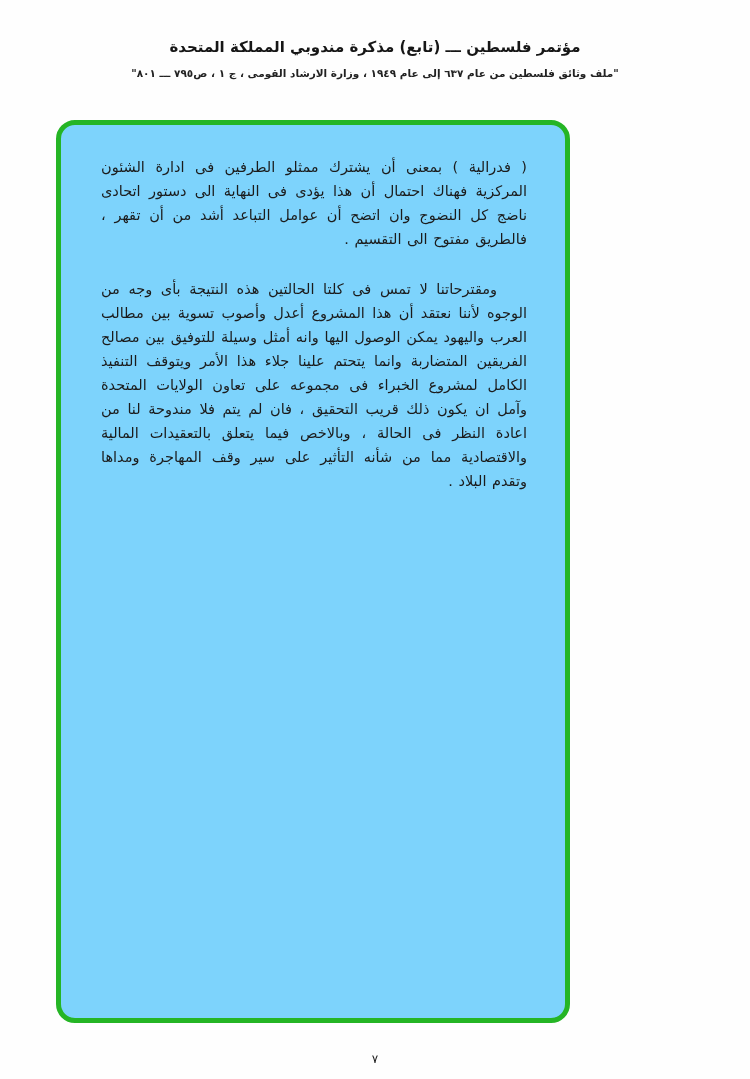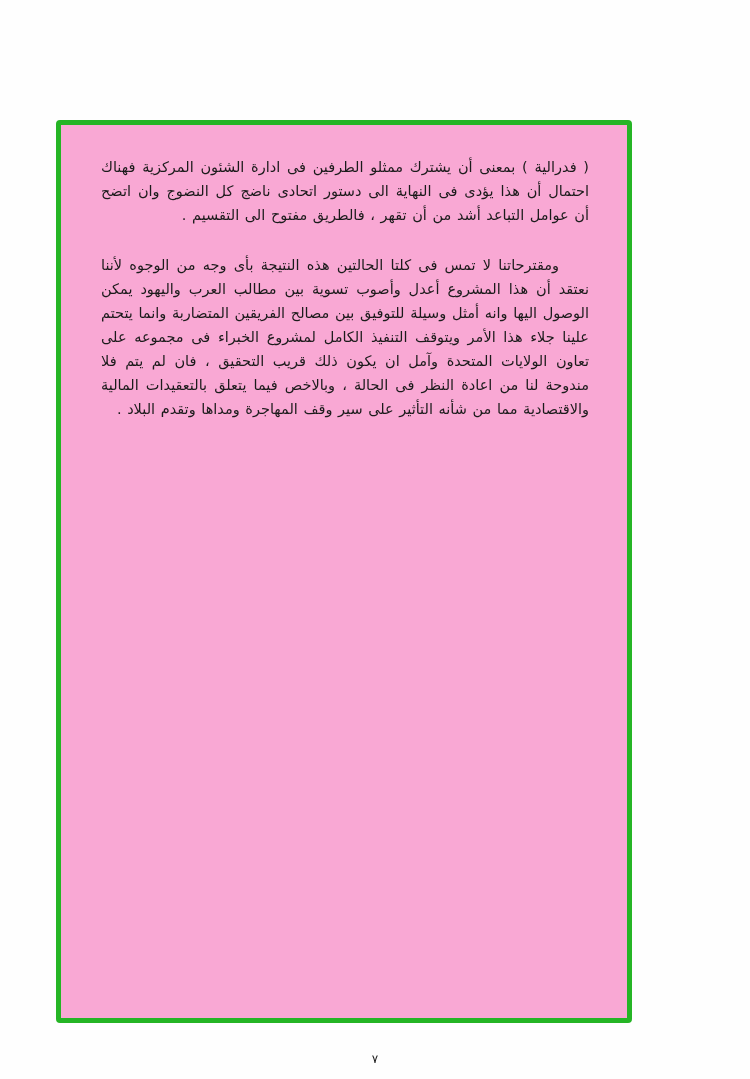--- a/index.html
+++ b/index.html
@@ -28,27 +28,27 @@
   .doc-source {
     margin-top: 11px;
     font-size: 10.5px;
     font-weight: bold;
     color: #222222;
   }
   .green-frame {
     position: absolute;
     left: 56px;
     top: 120px;
-    width: 576px;
+    width: 514px;
     height: 903px;
     border: 5px solid #25b525;
-    border-radius: 4px;
+    border-radius: 19px;
     padding: 30px 38px 20px 40px;
     direction: rtl;
-    background: #f9a8d4;
+    background: #7dd3fc;
   }
   .para {
     direction: rtl;
     text-align: justify;
     text-justify: inter-word;
     font-size: 14.5px;
     line-height: 24px;
     color: #1b1b1b;
     word-spacing: 1px;
   }
@@ -68,20 +68,24 @@
   .page-number {
     font-size: 12px;
     color: #1b1b1b;
   }
 </style>
 </head>
 <body>
 
 <div class="page">
 
+  <header class="doc-header">
+    <h1 class="doc-title">مؤتمر فلسطين ـــ (تابع) مذكرة مندوبي المملكة المتحدة</h1>
+    <div class="doc-source">"ملف وثائق فلسطين من عام ٦٣٧ إلى عام ١٩٤٩ ، وزارة الارشاد القومى ، ج ١ ، ص٧٩٥ ـــ ٨٠١"</div>
+  </header>
 
   <section class="green-frame" style="border-color: rgb(37, 181, 37);">
     <p class="para">( فدرالية ) بمعنى أن يشترك ممثلو الطرفين فى ادارة الشئون المركزية فهناك احتمال أن هذا يؤدى فى النهاية الى دستور اتحادى ناضج كل النضوج وان اتضح أن عوامل التباعد أشد من أن تقهر ، فالطريق مفتوح الى التقسيم .</p>
     <p class="para indented">ومقترحاتنا لا تمس فى كلتا الحالتين هذه النتيجة بأى وجه من الوجوه لأننا نعتقد أن هذا المشروع أعدل وأصوب تسوية بين مطالب العرب واليهود يمكن الوصول اليها وانه أمثل وسيلة للتوفيق بين مصالح الفريقين المتضاربة وانما يتحتم علينا جلاء هذا الأمر ويتوقف التنفيذ الكامل لمشروع الخبراء فى مجموعه على تعاون الولايات المتحدة وآمل ان يكون ذلك قريب التحقيق ، فان لم يتم فلا مندوحة لنا من اعادة النظر فى الحالة ، وبالاخص فيما يتعلق بالتعقيدات المالية والاقتصادية مما من شأنه التأثير على سير وقف المهاجرة ومداها وتقدم البلاد .</p>
   </section>
 
   <footer class="page-footer">
     <span class="page-number">٧</span>
   </footer>
 

